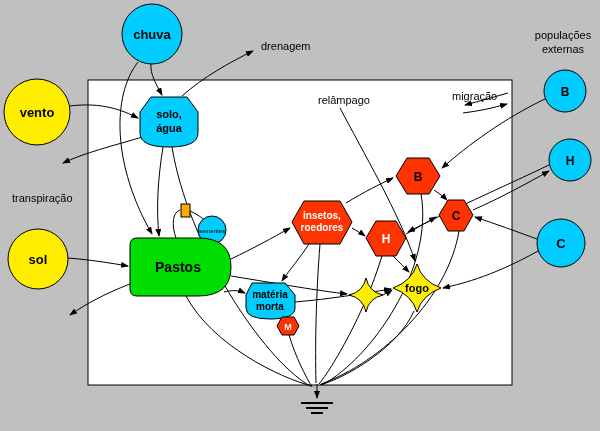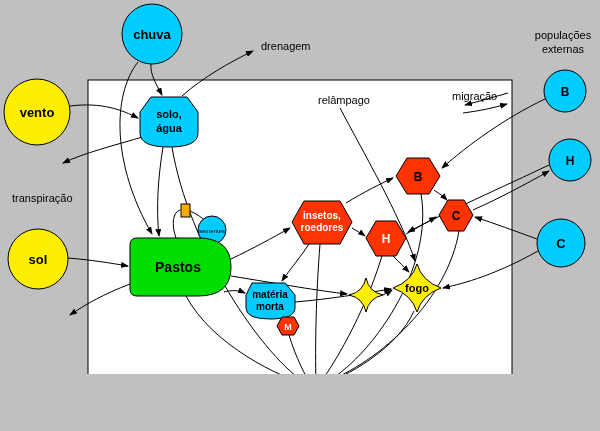--- a/index.html
+++ b/index.html
@@ -1,16 +1,16 @@
 <!DOCTYPE html>
 <html><head>
 <meta charset="utf-8">
 <style>
   html,body { margin:0; padding:0; background:#c0c0c0; }
-  .stage { width:600px; height:374px; background:#c0c0c0; position:relative; overflow:hidden; }
+  .stage { width:600px; height:431px; background:#c0c0c0; position:relative; overflow:hidden; }
   svg { display:block; }
   text { font-family:"Liberation Sans","DejaVu Sans",sans-serif; fill:#000; }
   .t13b { font-size:13px; font-weight:bold; text-anchor:middle; }
   .t12b { font-size:12px; font-weight:bold; text-anchor:middle; }
   .t14b { font-size:14px; font-weight:bold; text-anchor:middle; }
   .t11b { font-size:11px; font-weight:bold; text-anchor:middle; }
   .t10b { font-size:10px; font-weight:bold; text-anchor:middle; }
   .t9b  { font-size:9px;  font-weight:bold; text-anchor:middle; }
   .t6   { font-size:6px;  text-anchor:middle; }
   .lbl  { font-size:11px; text-anchor:start; }

